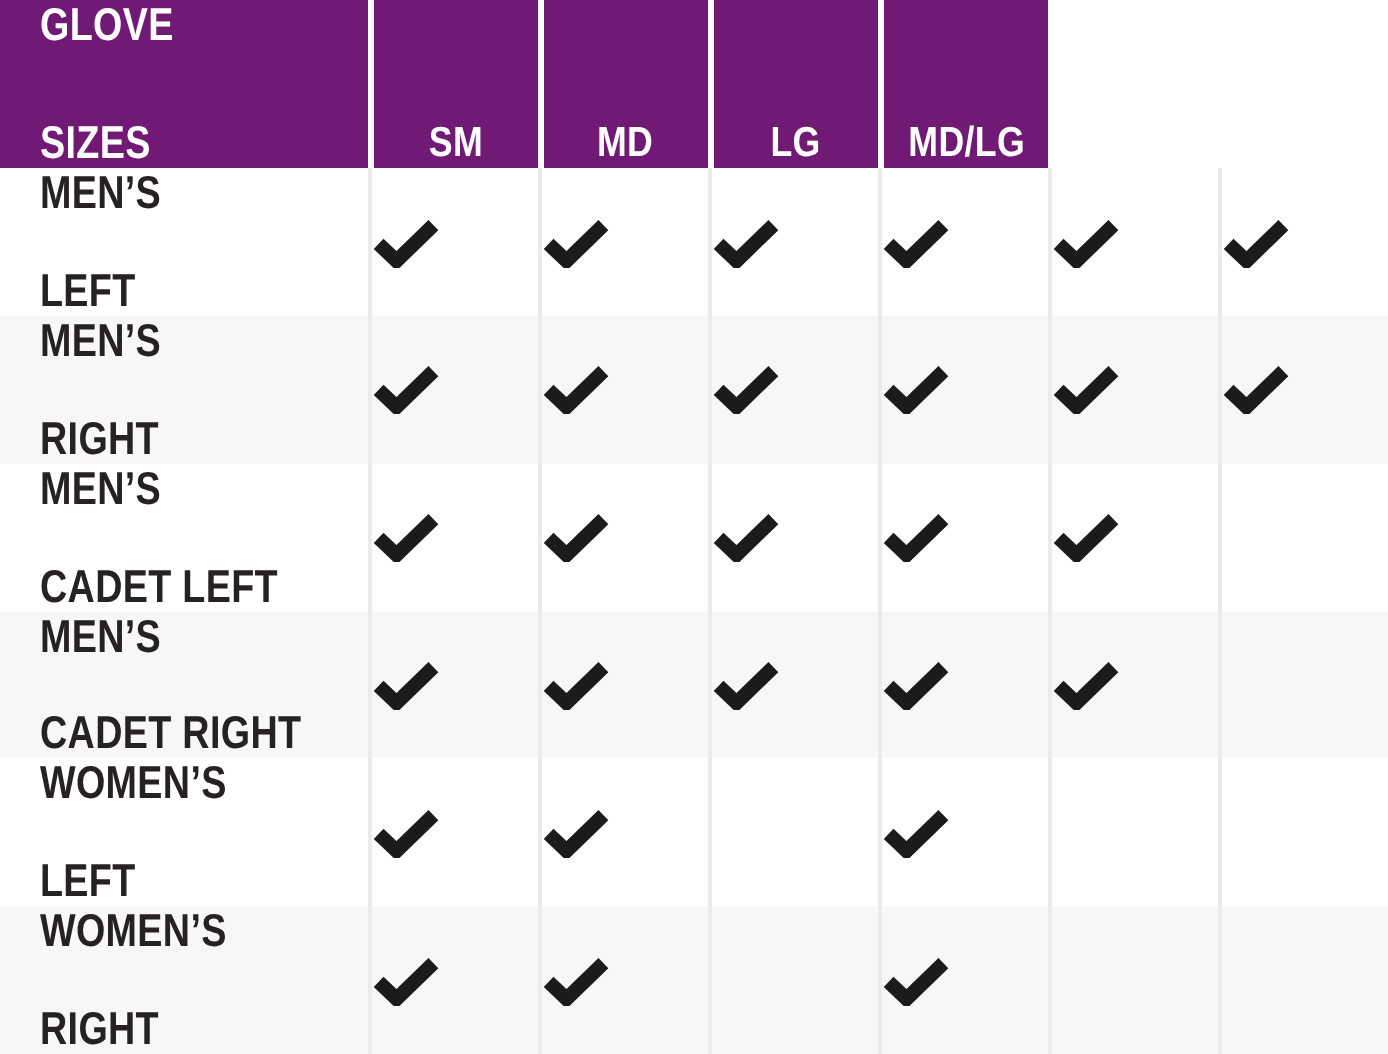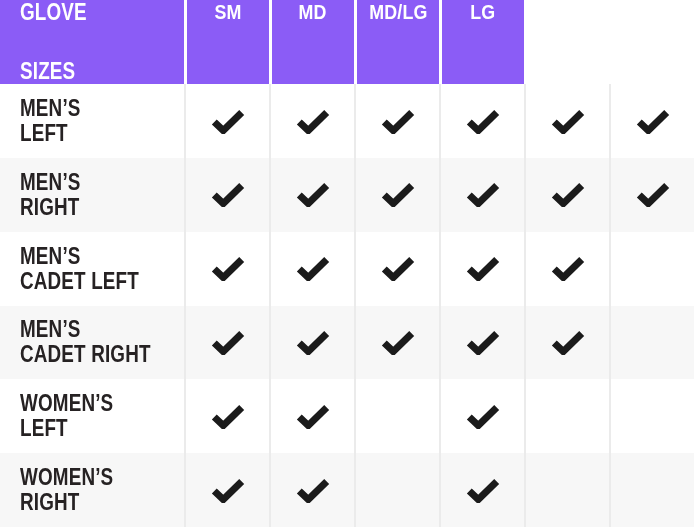--- a/index.html
+++ b/index.html
@@ -18,42 +18,42 @@
   .row {
     display: grid;
     grid-template-columns: 184px repeat(6, 1fr);
     flex: 1;
   }
   .row.header-row {
     flex: 0 0 75px;
   }
   
   .header-row .cell {
-    background: #8b5cf6;
+    background: #701a75;
     color: #ffffff;
     border-left: 3px solid #ffffff;
     gap: 34px;
   }
   .header-row .label-cell { border-left: none; }
   .header-row .size-cell {
     display: flex;
-    align-items: flex-start;
+    align-items: flex-end;
     justify-content: center;
   }
   .col-header-text {
     display: inline-block;
     font-weight: 700;
     font-size: 21px;
     letter-spacing: 0.2px;
     transform: scaleX(0.85);
     transform-origin: center;
     white-space: nowrap;
   }
   
-  .body-row .cell { background: #ffffff; border-left: 2px solid #ebebeb; }
+  .body-row .cell { background: #ffffff; border-left: 2px solid #ebebeb; justify-content: space-between; }
   .body-row:nth-child(odd) .cell { background: #f7f7f7; }
   .body-row .label-cell { border-left: none; }
   .label-cell {
     display: flex;
     flex-direction: column;
     justify-content: center;
     padding-left: 20px;
   }
   .label-line {
     display: inline-block;
@@ -91,24 +91,24 @@
       <span class="label-line">GLOVE</span>
       <span class="label-line">SIZES</span>
     </div>
     <div class="cell size-cell">
       <span class="col-header-text">SM</span>
     </div>
     <div class="cell size-cell">
       <span class="col-header-text">MD</span>
     </div>
     <div class="cell size-cell">
+      <span class="col-header-text">LG</span>
+    </div>
+    <div class="cell size-cell">
       <span class="col-header-text">MD/LG</span>
-    </div>
-    <div class="cell size-cell">
-      <span class="col-header-text">LG</span>
     </div>
   </div>
 
   <div class="row body-row">
     <div class="cell label-cell">
       <span class="label-line">MEN’S</span>
       <span class="label-line">LEFT</span>
     </div>
     <div class="cell size-cell">
         <svg class="check" viewBox="0 0 36 26">

